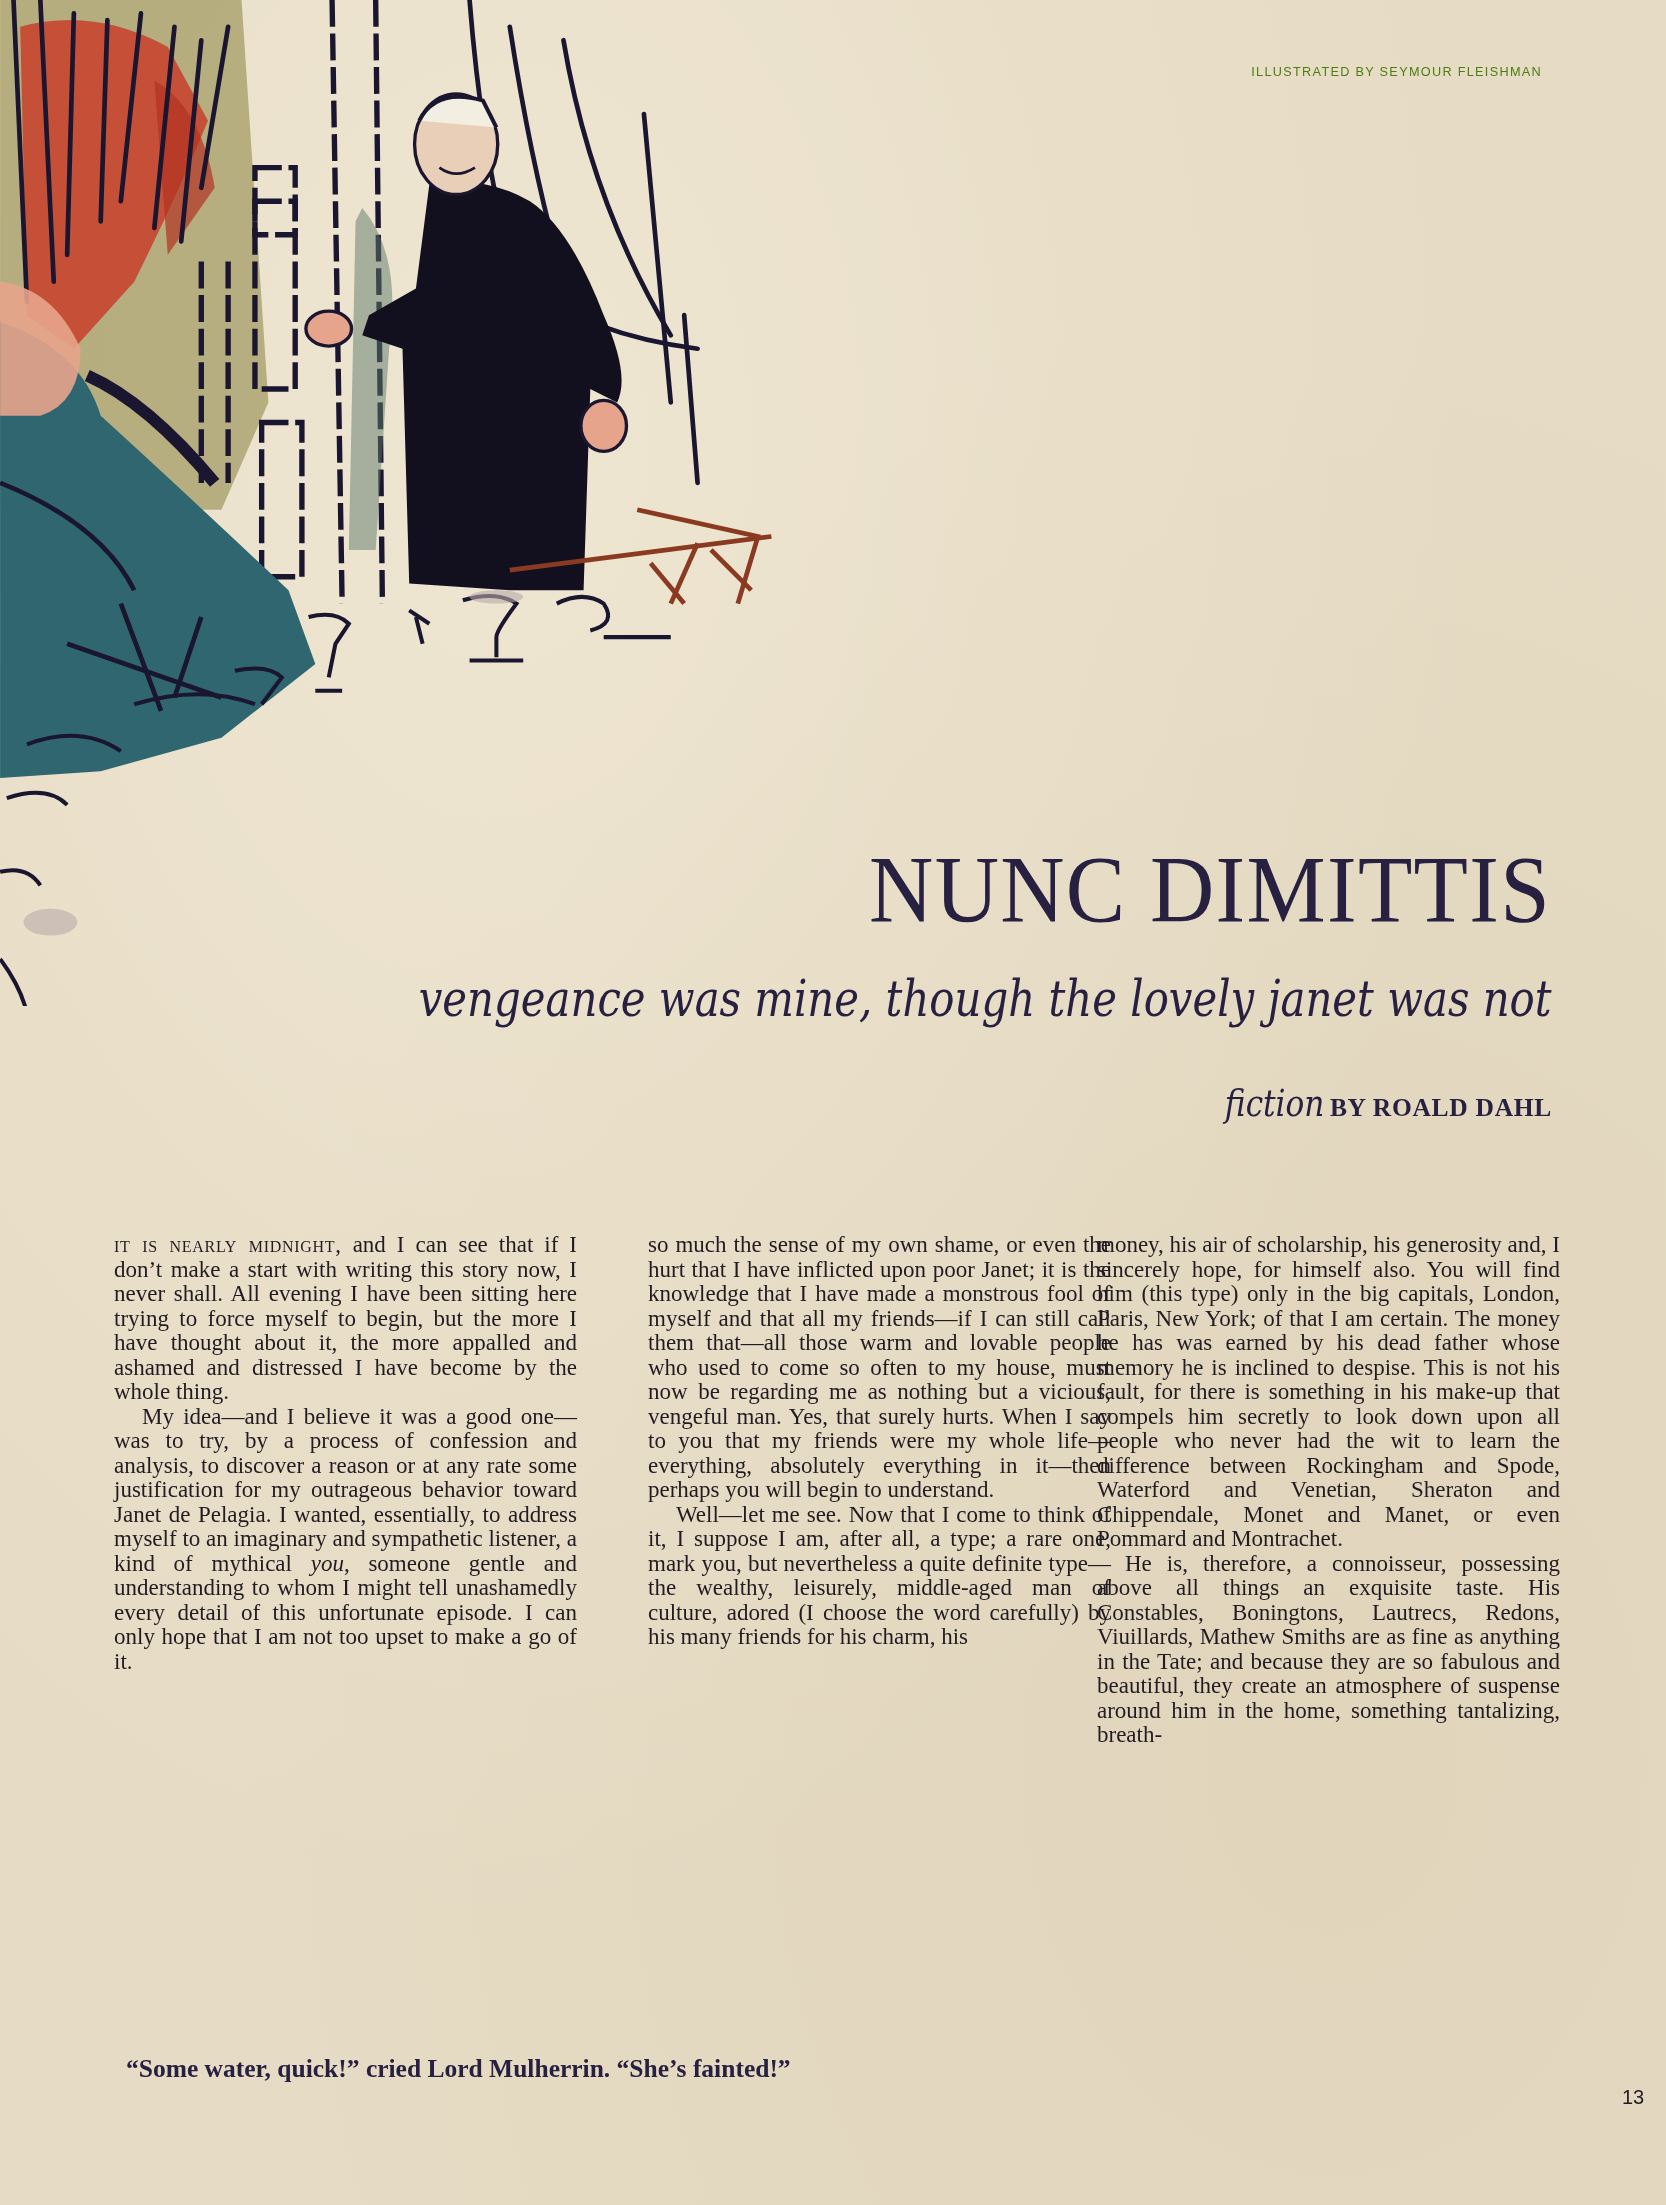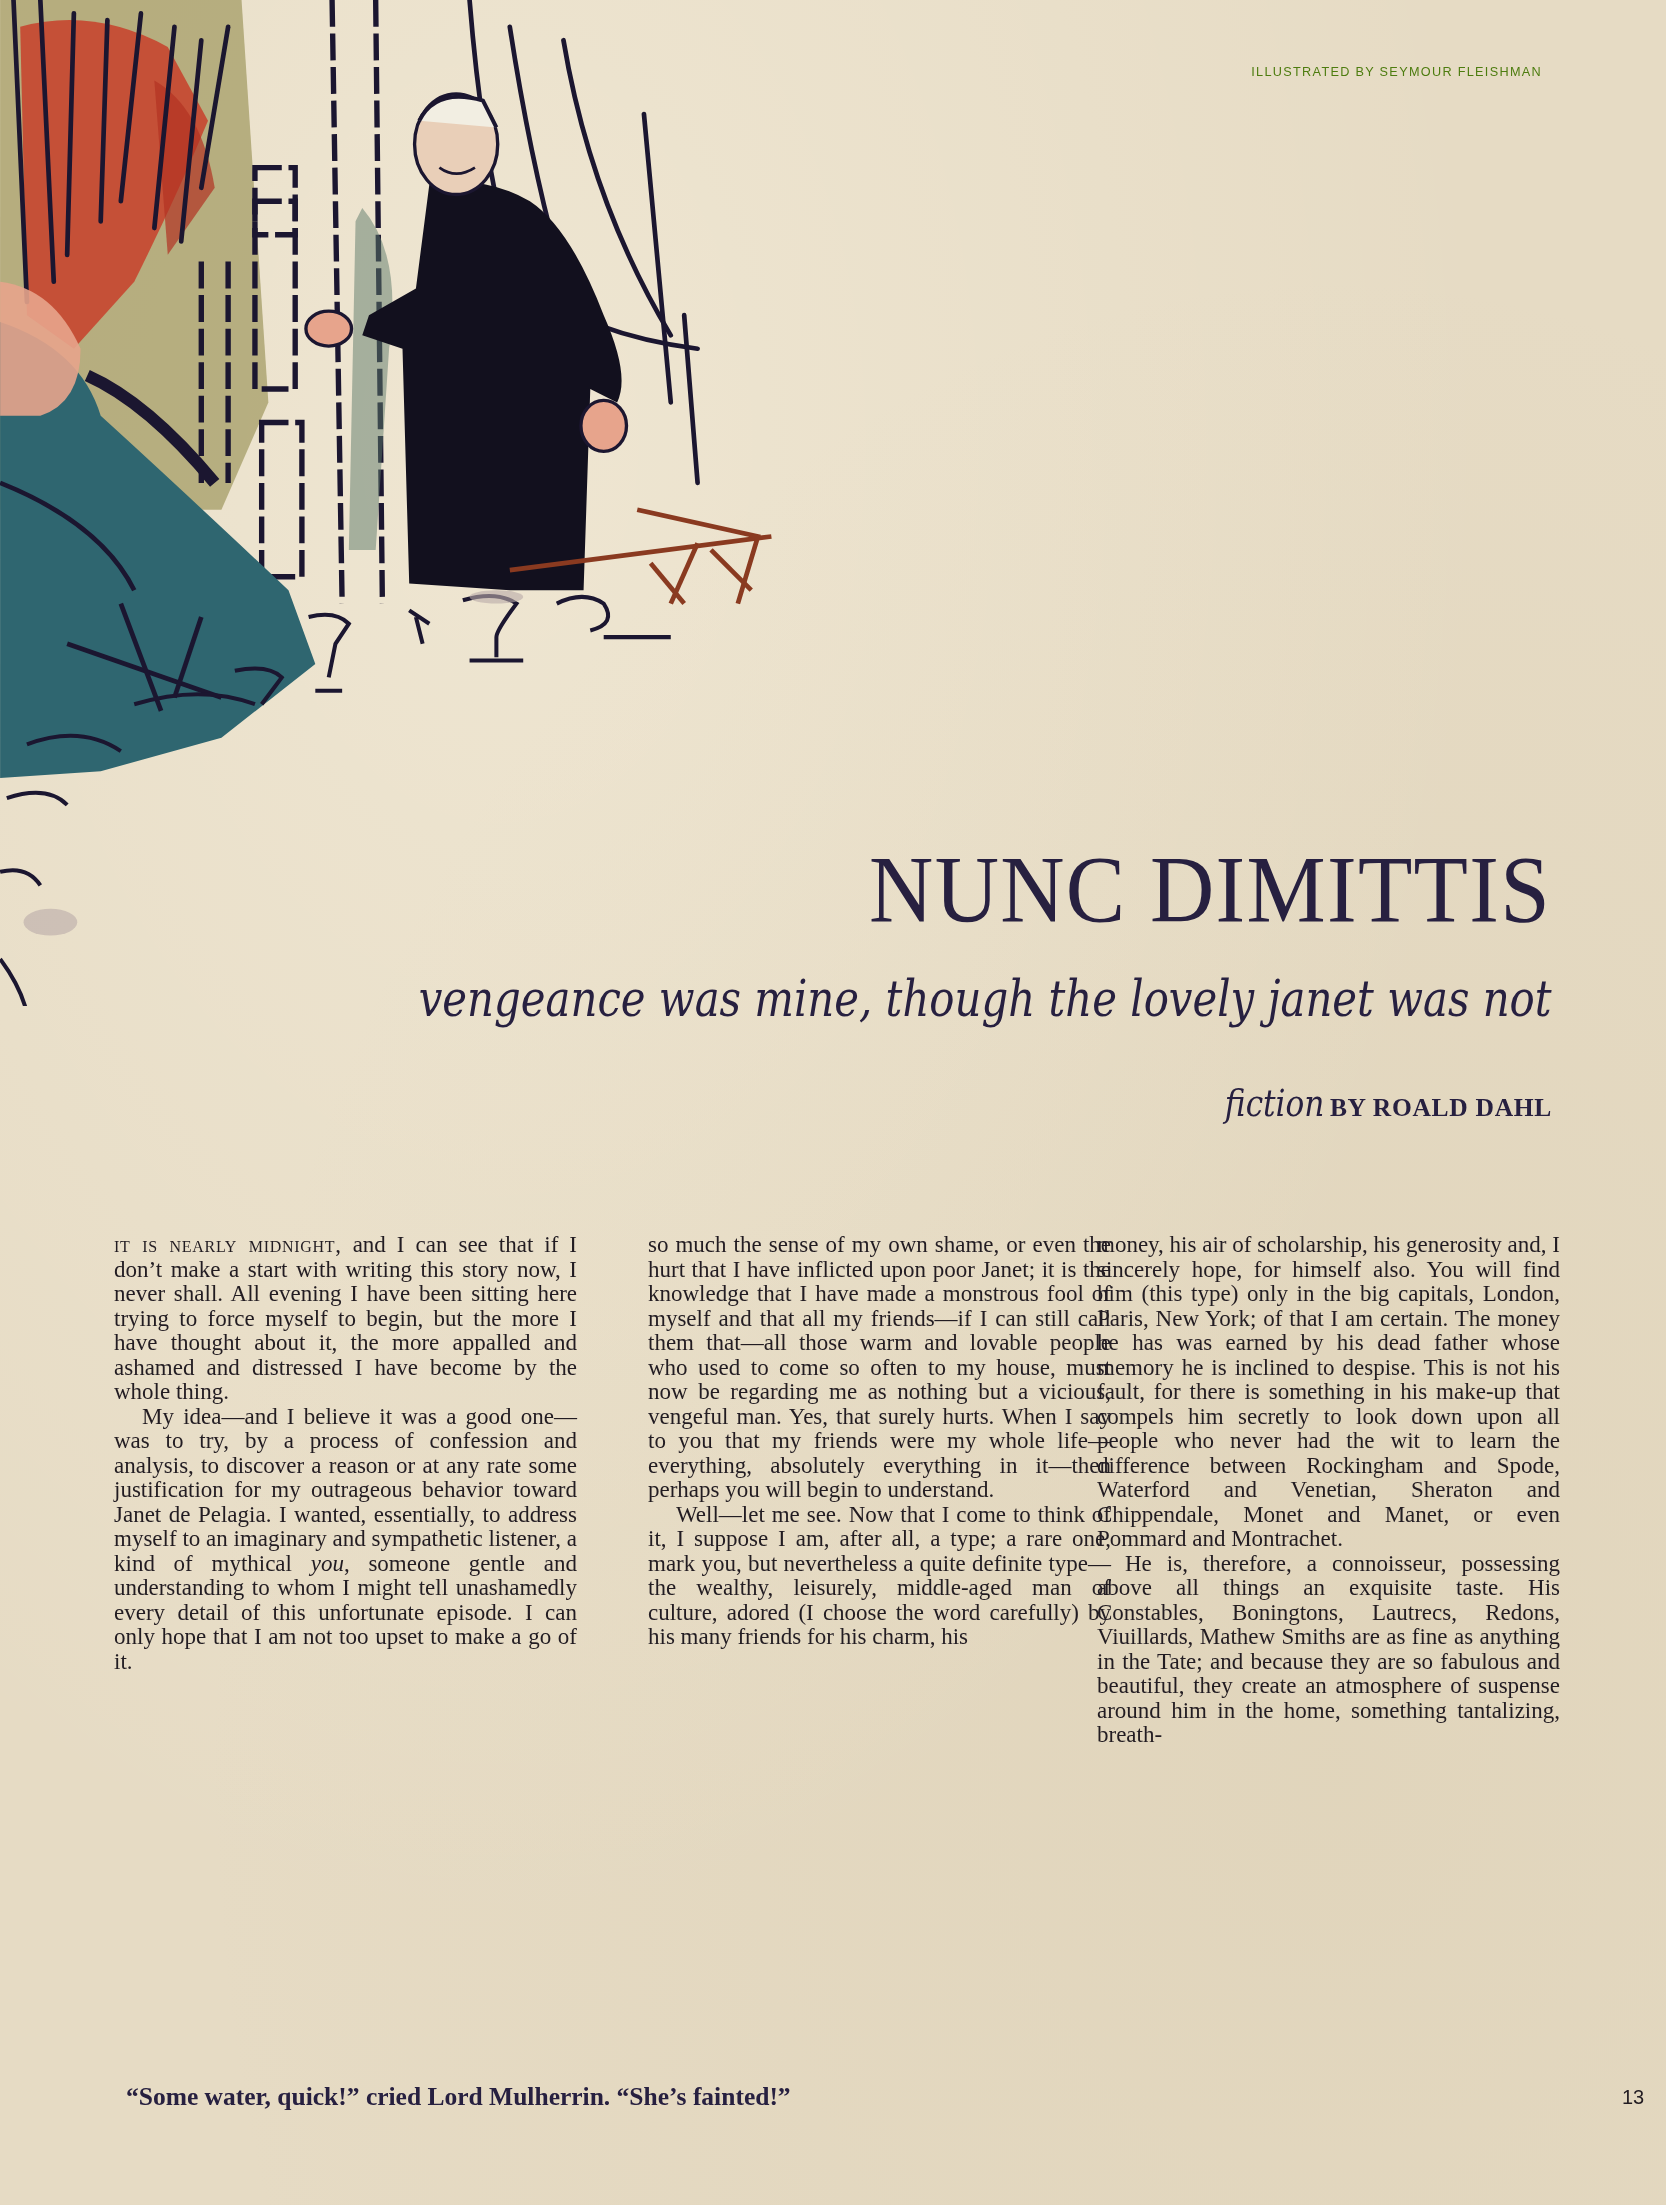--- a/index.html
+++ b/index.html
@@ -46,21 +46,20 @@
   .col p.indent { text-indent: 28px; }
   .col1 { left: 0; }
   .col2 { left: 506px; margin-left: 28px; }
   .col3 { left: 983px; }
   .smallcaps { font-variant: small-caps; text-transform: lowercase; letter-spacing: 0.7px; margin-top: 34px; }
 
   .caption {
     position: absolute; left: 126px; top: 2054px;
     font-size: 25.5px; font-weight: bold; color: #272040; white-space: nowrap;
     font-family: "Liberation Serif", serif;
-    margin-top: 28px;
   }
   .page-number {
     position: absolute; left: 1622px; top: 2086px;
     font-family: Liberation Sans, sans-serif; font-size: 20px; color: #221c22;
   }
 </style>
 </head>
 <body>
 
 <svg class="illustration" viewBox="0 0 1200 1500" xmlns="http://www.w3.org/2000/svg">

